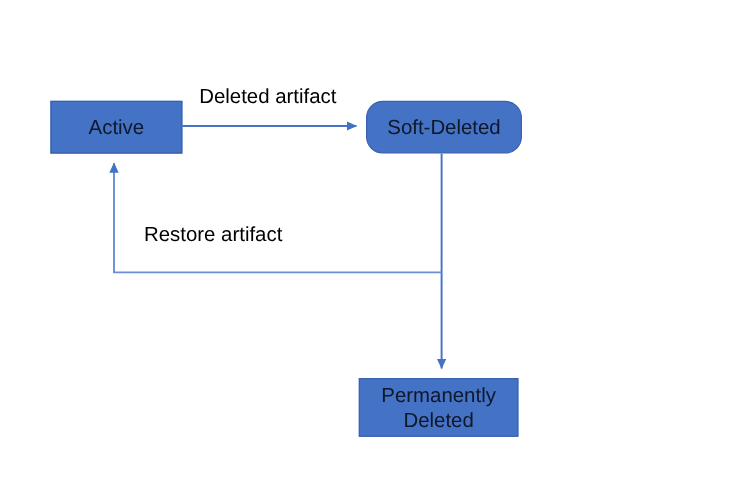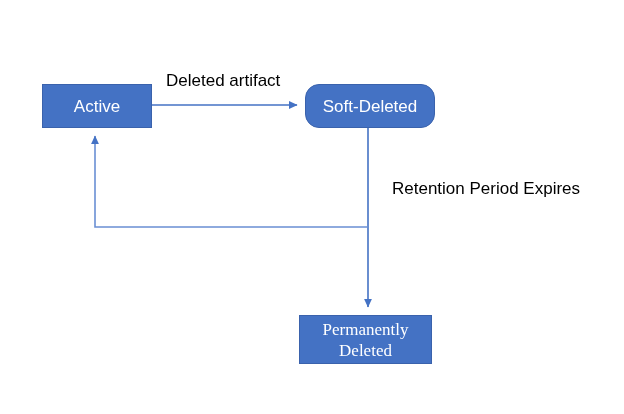--- a/index.html
+++ b/index.html
@@ -23,21 +23,21 @@
     left: 0;
     top: 0;
     width: 624px;
     height: 414px;
   }
   .node {
     position: absolute;
     box-sizing: border-box;
     background: #4472C4;
     border: 1px solid #3A62AC;
-    color: #ffffff;
+    color: #0f172a;
     display: flex;
     align-items: center;
     justify-content: center;
     text-align: center;
     font-family: "Liberation Sans", sans-serif;
     font-size: 17px;
     line-height: 21px;
     font-weight: 400;
     letter-spacing: 0px;
     white-space: pre-line;
@@ -53,21 +53,20 @@
     top: 84px;
     width: 130px;
     height: 44px;
     border-radius: 14px;
   }
   #node-permanently-deleted {
     left: 299px;
     top: 315px;
     width: 133px;
     height: 49px;
-    font-family: Liberation Serif, serif;
   }
   .edge-label {
     position: absolute;
     color: #000000;
     font-family: "Liberation Sans", sans-serif;
     font-size: 17px;
     line-height: 21px;
     white-space: nowrap;
   }
   #label-delete-artifact {
@@ -110,16 +109,16 @@
 
   <div class="node" id="node-active">Active</div>
 
   <div class="node" id="node-soft-deleted">Soft-Deleted</div>
 
   <div class="node" id="node-permanently-deleted">Permanently
 Deleted</div>
 
   <div class="edge-label" id="label-delete-artifact">Deleted artifact</div>
 
+  <div class="edge-label" id="label-restore-artifact">Restore artifact</div>
 
-  <div class="edge-label" id="label-retention-expires">Retention Period Expires</div>
 
 </div>
 
 </body></html>

